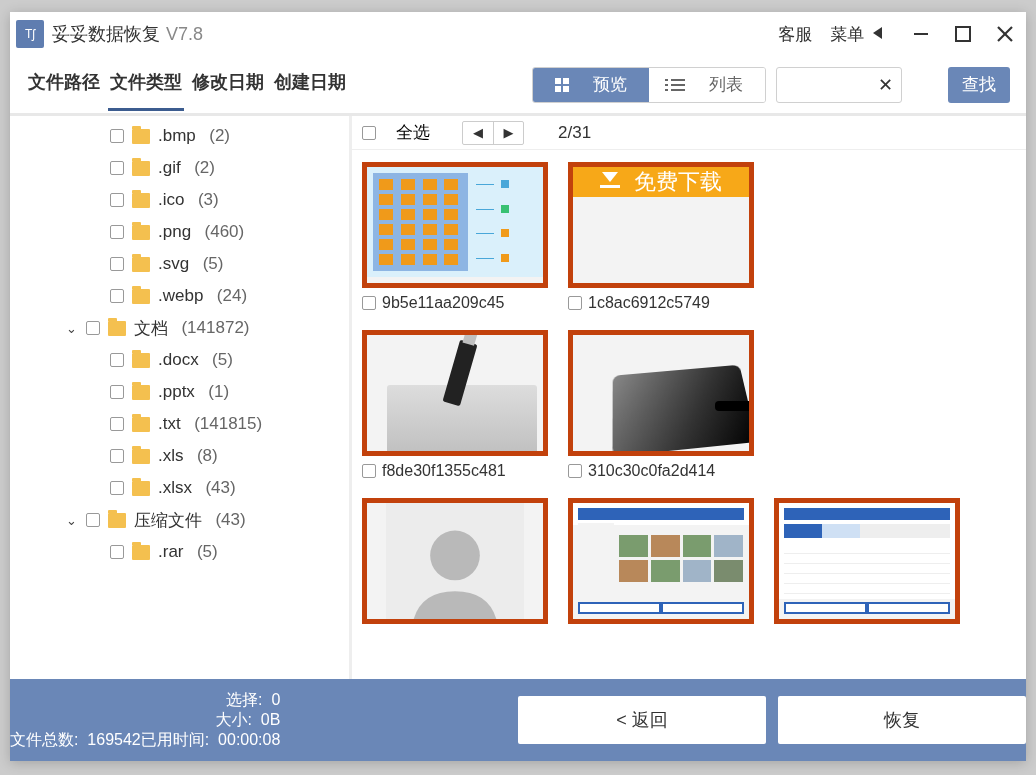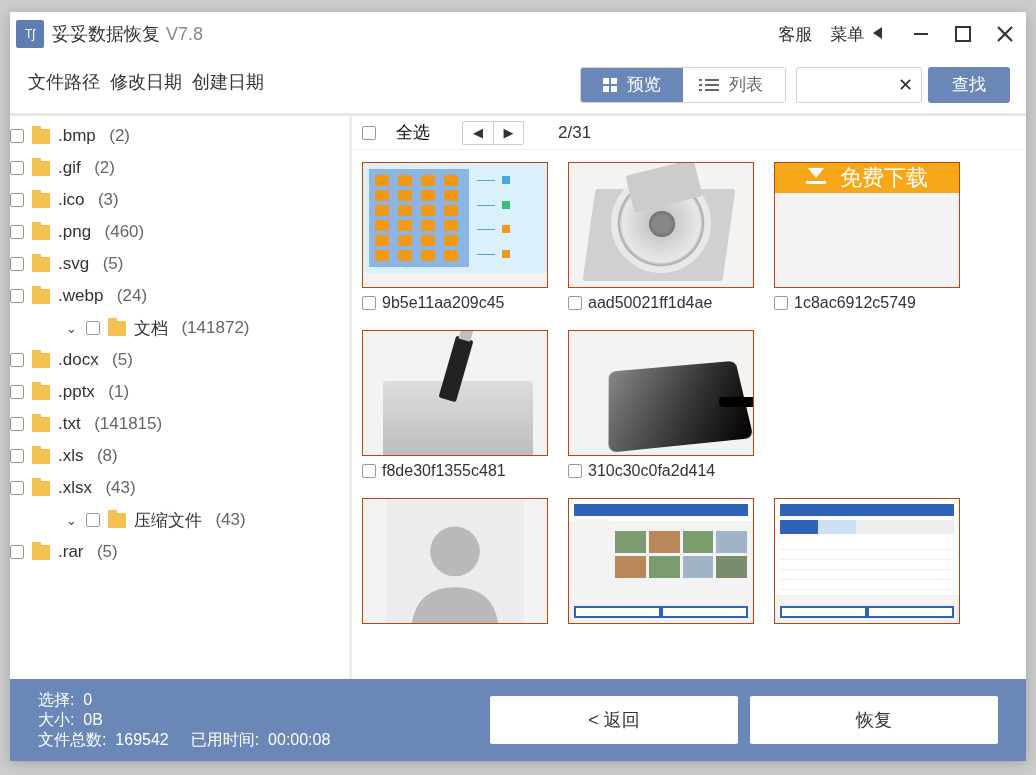--- a/index.html
+++ b/index.html
@@ -7,73 +7,73 @@
   .window { position: absolute; left: 10px; top: 12px; width: 1016px; height: 749px; background: #fff; box-shadow: 0 2px 12px rgba(0,0,0,0.2); display: flex; flex-direction: column; }
   .titlebar { height: 44px; display: flex; align-items: center; background: #fff; font-size: 18px; }
   .applogo { width: 28px; height: 28px; background: #5f7db0; margin: 0 8px 0 6px; display: flex; align-items: center; justify-content: center; color: #fff; font-size: 12px; border-radius: 2px;}
   .apptitle { color: #333; }
   .appver { color: #888; margin-left: 6px; }
   .tb-spacer { flex: 1; }
   .tb-txt { color: #333; font-size: 17px; margin-right: 18px; cursor: pointer; }
   .tri-left { display:inline-block; width:0; height:0; border-top:6px solid transparent; border-bottom:6px solid transparent; border-right:9px solid #333; margin-left:4px; vertical-align:1px;}
   .winctrl { width: 42px; height: 44px; display: flex; align-items: center; justify-content: center; cursor: pointer; font-size: 18px; }
   .toolbar { height: 60px; display: flex; align-items: center; padding: 0 16px; gap: 10px; border-bottom: 3px solid #e8e8e8; margin-bottom: 0; }
-  .tabs { display: flex; gap: 6px; font-size: 18px; color: #333;}
+  .tabs { display: flex; gap: 6px; font-size: 18px; color: #333; font-weight: bold;}
   .tab { padding: 8px 2px 14px 2px; cursor: pointer; }
   .tab.active { color: #333; border-bottom: 3px solid #3c5c8f; margin-bottom: -3px;}
   .t-spacer { flex: 1; }
   .seg { display: flex; border: 1px solid #d0d0d0; border-radius: 3px; overflow: hidden; height: 36px;}
-  .segbtn { display: flex; align-items: center; gap: 10px; padding: 8px 22px; font-size: 17px; color: #666; background:#fff; cursor:pointer;}
+  .segbtn { display: flex; align-items: center; gap: 24px; padding: 8px 22px; font-size: 17px; color: #666; background:#fff; cursor:pointer;}
   .segbtn.active { background: #6a87b7; color: #fff; }
   .grid4 { width:14px; height:14px; display:inline-grid; grid-template-columns:1fr 1fr; grid-template-rows:1fr 1fr; gap:2px;}
   .grid4 span { background: currentColor; }
   .list3 { width:14px; height:12px; display:flex; flex-direction:column; justify-content:space-between;}
   .list3 span { height:2px; background: currentColor; position:relative;}
   .list3 span::before { content:''; position:absolute; left:-6px; top:0; width:3px; height:2px; background:currentColor;}
   .filterbtn { height: 36px; display: flex; align-items:center; gap:14px; border:1px solid #d0d0d0; border-radius:3px; padding: 0 22px; font-size:17px; color:#555; cursor:pointer;}
   .funnel { width:12px; height:12px; border:1px solid #888; border-bottom:none; clip-path: polygon(0 0, 100% 0, 60% 55%, 60% 100%, 40% 100%, 40% 55%); background:#888;}
   .searchrow { display:flex; gap:6px;}
   .searchbox { height:36px; width: 126px; border:1px solid #d0d0d0; border-radius:3px; display:flex; align-items:center; padding: 0 8px;}
   .searchbox input { flex:1; border:none; outline:none; font-size:15px; min-width:10px;}
   .clearx { color:#333; font-size:18px; cursor:pointer; }
-  .findbtn { height:36px; background:#6a87b7; color:#fff; font-size:17px; padding:0 24px; border-radius:3px; display:flex; align-items:center; cursor:pointer;}
+  .findbtn { height:36px; background:#6a87b7; color:#fff; font-size:17px; padding:0 14px; border-radius:3px; display:flex; align-items:center; cursor:pointer;margin-left:40px;}
 
   .body { flex:1; display:flex; overflow:hidden; }
   .sidebar { width: 342px; border-right: 3px solid #eee; overflow-y: hidden; padding: 4px 0 0 0; position:relative;}
   .sbscroll { overflow-y:auto; height:100%;}
   .sidebar::-webkit-scrollbar, .sbscroll::-webkit-scrollbar { width: 16px; }
   .sidebar::-webkit-scrollbar-thumb, .sbscroll::-webkit-scrollbar-thumb { background:#d6d6d6; }
   .node { display:flex; align-items:center; height:32px; font-size:17px; color:#333; cursor:pointer; white-space:nowrap;}
   .node.sel { background:#e8e8e8; }
   .caret { width:14px; font-size:13px; color:#444; display:inline-block;}
-  .indent1 { }
+  .indent1 { padding-left: 100px; }
   .indent0 { padding-left: 76px; }
   .chk { width:14px; height:14px; border:1.5px solid #999; border-radius:2px; margin-right: 8px; flex-shrink:0; display:inline-block; background:#fff;}
   .fold { width:18px; height:15px; background:#f4c04f; border-radius:1px; margin-right:8px; flex-shrink:0; position:relative;}
   .fold::before { content:''; position:absolute; top:-3px; left:0; width:9px; height:3px; background:#f4c04f; border-radius:1px 1px 0 0;}
   .cnt { color:#666; margin-left:4px;}
 
   .main { flex:1; display:flex; flex-direction:column; overflow:hidden; }
   .mainbar { height:34px; border-bottom:1px solid #eee; display:flex; align-items:center; padding: 0 10px; font-size:17px; gap: 14px;}
   .mainbar .chk { margin-right:6px;}
   .navbtns { display:flex; border:1px solid #ccc; border-radius:2px; margin-left:18px;}
   .navbtn { width:30px; height:22px; display:flex; align-items:center; justify-content:center; font-size:13px; color:#333; cursor:pointer;}
   .navbtn + .navbtn { border-left:1px solid #ccc;}
   .pager { margin-left:20px; color:#333;}
   .grid { flex:1; overflow-y:auto; padding: 12px 16px 6px 10px; }
   .row { display:flex; gap: 20px; margin-bottom: 18px;}
   .cell { width: 186px; }
-  .thumb { width:186px; height:126px; border:1px solid #c2410c; background:#f3f3f3; position:relative; overflow:hidden;}
+  .thumb { width:186px; height:126px; border:5px solid #c2410c; background:#f3f3f3; position:relative; overflow:hidden;}
   .cap { display:flex; align-items:center; margin-top:6px; color:#333; font-size:16px;}
   .cap .chk { margin-right:6px; width:14px; height:14px;}
   .capname { white-space:nowrap; overflow:hidden; text-overflow:clip; flex:1;}
 
-  .footer { height: 82px; background:#6a87b7; display:flex; align-items:center; padding: 0 28px; color:#fff; font-size:17px;}
+  .footer { height: 82px; background:#6a87b7; display:flex; align-items:center; padding: 0 0; color:#fff; font-size:17px;text-align:right;}
   .finfo { display:flex; flex-direction:column; gap:0px; font-size:16px; line-height:1.25;}
-  .finfo .row2 { display:flex; gap: 22px;}
+  .finfo .row2 { display:flex; }
   .fbtn { height:48px; width: 248px; margin-left: 12px; background:#fff; color:#333; display:flex; align-items:center; justify-content:center; font-size:18px; border-radius:2px; cursor:pointer;}
 
   
   .th1 { background:#daf0fb; display:flex; padding:6px; gap:4px;}
   .th1 .chip { background:#f09a1a; width:14px; height:11px; margin:2px;}
   .th1-grid { background:#8db5e3; padding:4px; display:grid; grid-template-columns:repeat(4,1fr); width:58%;}
   .th1-legend { flex:1; display:flex; flex-direction:column; justify-content:space-around; font-size:8px; color:#333; padding-left:4px;}
   .th1-legend div::before { content:''; display:inline-block; width:18px; height:1px; background:#49a7d9; margin-right:4px; vertical-align:3px;}
   .th1-legend .sq { display:inline-block; width:8px; height:8px; background:#f09a1a; margin-left:3px;}
   .th2 { background:#f2f2f2;}
@@ -142,20 +142,21 @@
         <svg width="18" height="18">
           <line x1="2" y1="2" x2="16" y2="16" stroke="#333" stroke-width="2.2"></line>
           <line x1="16" y1="2" x2="2" y2="16" stroke="#333" stroke-width="2.2"></line>
         </svg>
       </div>
   </div>
 
   <div class="toolbar">
     <div class="tabs">
       <div class="tab">文件路径</div>
+      <div class="tab active">文件类型</div>
       <div class="tab">修改日期</div>
       <div class="tab">创建日期</div>
     </div>
     <div class="t-spacer"></div>
     <div class="seg">
       <div class="segbtn active">
         <span class="grid4">
             <span></span>
             <span></span>
             <span></span>
@@ -250,34 +251,20 @@
                   </div>
                 </div>
               </div>
               <div class="cap">
                 <span class="chk"></span>
                 <span class="capname">9b5e11aa209c45</span>
               </div>
             </div>
             <div class="cell">
               <div class="thumb">
-                <div class="th2">
-                  <div class="th2-disk"></div>
-                  <div class="th2-plat"></div>
-                  <div class="th2-hub"></div>
-                  <div class="th2-top"></div>
-                </div>
-              </div>
-              <div class="cap">
-                <span class="chk"></span>
-                <span class="capname">aad50021ff1d4ae</span>
-              </div>
-            </div>
-            <div class="cell">
-              <div class="thumb">
                 <div class="th3">
                   <div class="dl">
                     <div class="arr"></div>
                     <div class="bar"></div>
                   </div>
                   <span>免费下载</span>
                 </div>
               </div>
               <div class="cap">
                 <span class="chk"></span>

